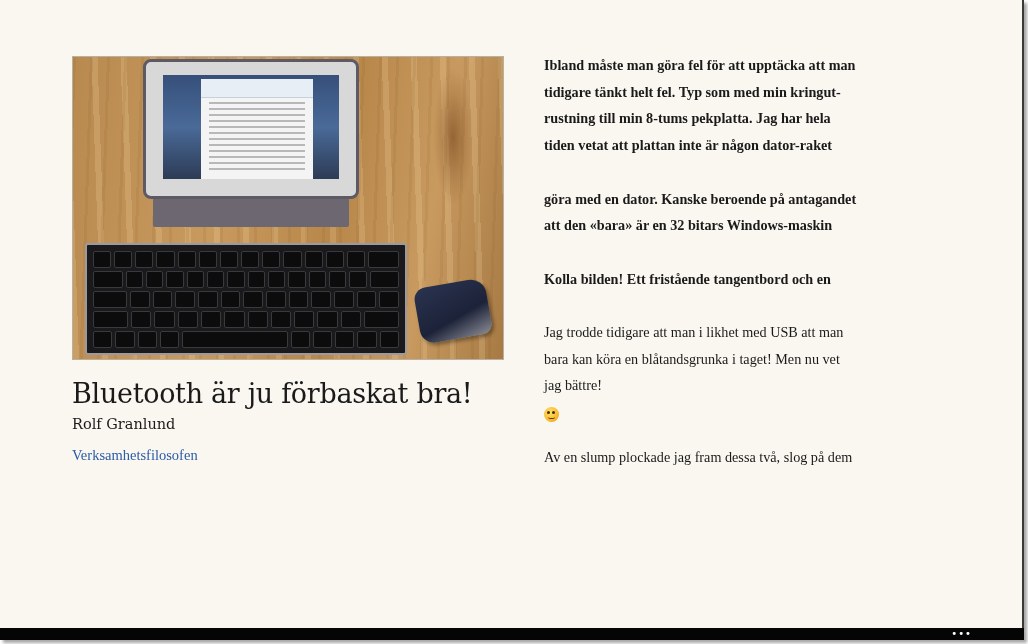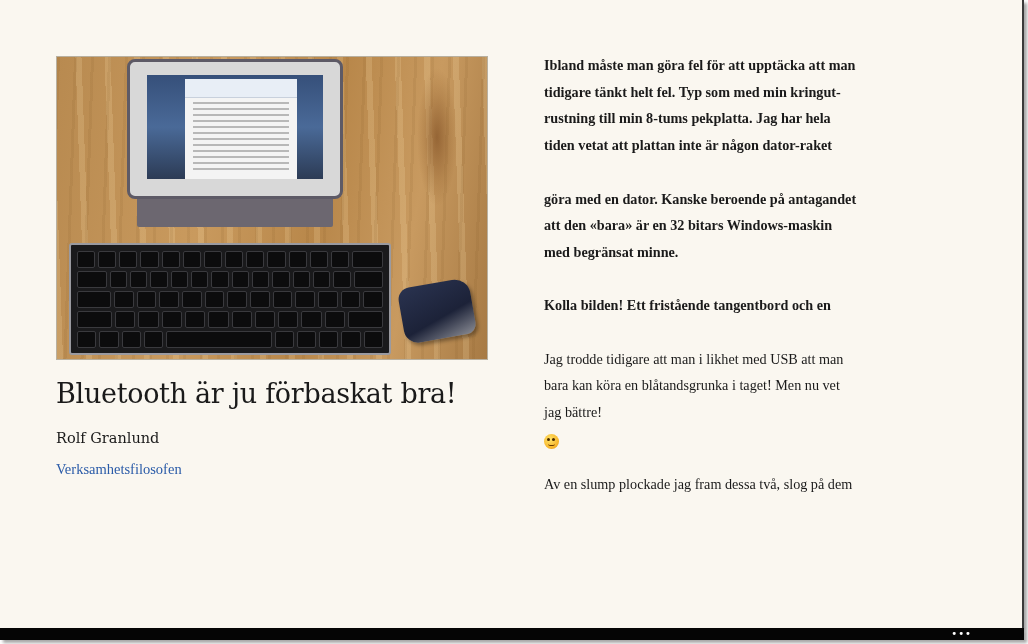--- a/index.html
+++ b/index.html
@@ -33,21 +33,21 @@
       top: 1px;
       color: #ffffff;
       font-family: "DejaVu Sans", sans-serif;
       font-size: 10px;
       line-height: 10px;
       letter-spacing: 1px;
       cursor: pointer;
     }
     .left-col {
       position: absolute;
-      left: 56px;
+      left: 72px;
       top: 56px;
       width: 496px;
     }
     .photo {
       position: relative;
       width: 430px;
       height: 302px;
       border: 1px solid #b8b0a0;
       overflow: hidden;
       background:
@@ -137,21 +137,21 @@
       margin: 14px 0 0 0;
       font-family: "DejaVu Serif", serif;
       font-size: 27px;
       font-weight: normal;
       color: #1a1a1a;
       letter-spacing: -0.3px;
       line-height: 40px;
       white-space: nowrap;
     }
     .author {
-      margin-top: 14px;
+      margin-top: 0;
       font-family: "DejaVu Serif", serif;
       font-size: 14.5px;
       color: #1a1a1a;
       line-height: 20px;
     }
     .blog-link {
       display: inline-block;
       margin-top: 11px;
       font-family: Liberation Serif, serif;
       font-size: 14.5px;
@@ -314,21 +314,20 @@
 
   <div class="right-col">
     <p class="bold">
       <span>Ibland måste man göra fel för att upptäcka att man</span><br>
       <span>tidigare tänkt helt fel. Typ som med min kringut-</span><br>
       <span>rustning till min 8-tums pekplatta. Jag har hela</span><br>
       <span>tiden vetat att plattan inte är någon dator-raket</span><br>
       <br>
       <span>göra med en dator. Kanske beroende på antagandet</span><br>
       <span>att den «bara» är en 32 bitars Windows-maskin</span><br>
-      <span>med begränsat minne.</span>
     </p>
     <div class="gap"></div>
     <p class="bold">
       <span>Kolla bilden! Ett fristående tangentbord och en</span><br>
     </p>
     <div class="gap"></div>
     <p>
       <span>Jag trodde tidigare att man i likhet med USB att man</span><br>
       <span>bara kan köra en blåtandsgrunka i taget! Men nu vet</span><br>
       <span>jag bättre!</span><br>

